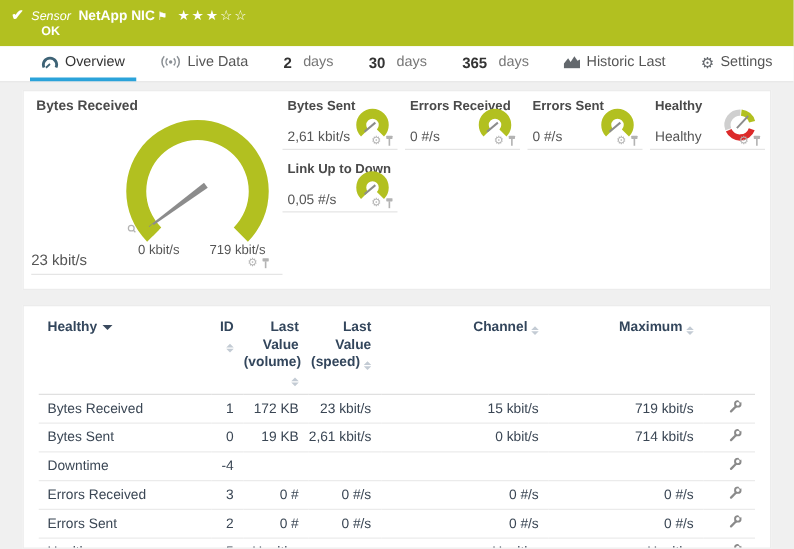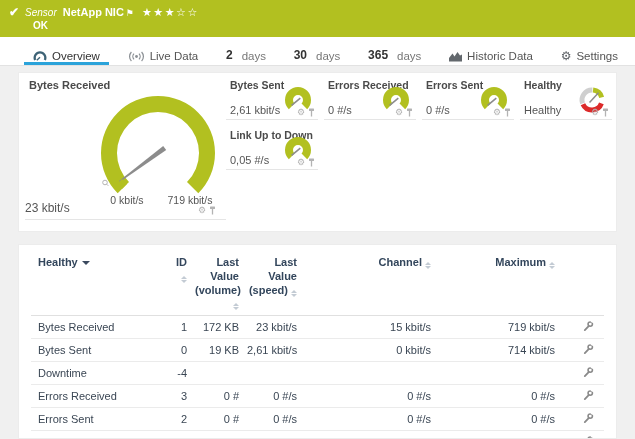--- a/index.html
+++ b/index.html
@@ -12,21 +12,21 @@
   .check{font-size:12px;font-weight:bold;margin-right:6px}
   .sensor-type{font-style:italic;font-size:10px;margin-right:6px}
   .sensor-name{font-weight:bold;font-size:11px}
   .flag{font-size:9px;vertical-align:7px;margin-left:2px}
   .stars{font-size:11px;letter-spacing:1.5px;margin-left:8px}
   .status-ok{font-size:10px;font-weight:bold;margin:1px 0 0 24px}
 
   
   .tabbar{height:29px;background:#fff;border-bottom:1px solid #e2e2e2;display:flex;
           justify-content:space-between;padding:0 8px 0 24px;box-sizing:border-box}
-  .tab{display:flex;align-items:flex-end;gap:5px;padding:0 9px;font-size:11.5px;color:#555;
+  .tab{display:flex;align-items:center;gap:5px;padding:0 9px;font-size:11.5px;color:#555;
        border-bottom:3px solid transparent;box-sizing:border-box;cursor:pointer;white-space:nowrap}
   .tab.active{border-bottom-color:#2ba3da;color:#333}
   .tab .num{font-weight:bold;color:#333;font-size:12px}
   .tab .unit{color:#777;margin-left:4px}
   .ticon{flex:none}
   .gearchar{font-size:12px;color:#5f6368;line-height:1}
 
   
   .panel{position:absolute;left:18px;width:599px;background:#fff;border:1px solid #ececec;box-sizing:border-box}
   #gauges{top:72px;height:160px}
@@ -103,21 +103,21 @@
     <span class="unit">days</span>
   </div>
   <div class="tab">
     <span class="num">365</span>
     <span class="unit">days</span>
   </div>
   <div class="tab">
     <svg class="ticon" width="13" height="11" viewBox="0 0 13 11">
       <polygon points="0,10.5 0,7 3.5,2.5 5.5,5.5 8.5,1 11,4.5 13,3.5 13,10.5" fill="#63686d"></polygon>
     </svg>
-    <span>Historic Data</span>
+    <span>Historic Last</span>
   </div>
   <div class="tab">
     <span class="gearchar">⚙</span>
     <span>Settings</span>
   </div>
 </div>
 
 <div class="panel" id="gauges">
 
   <div class="cell-main">

